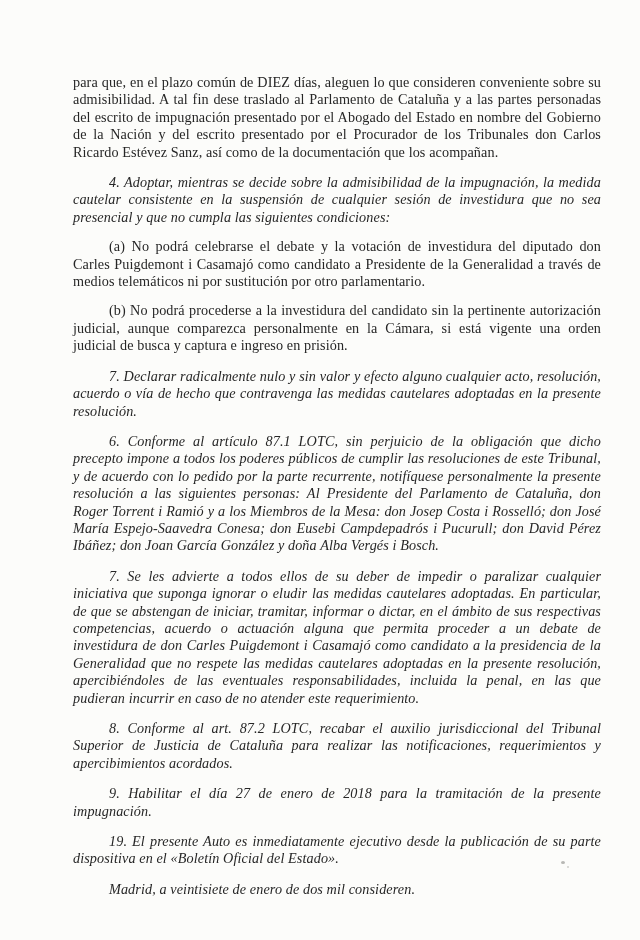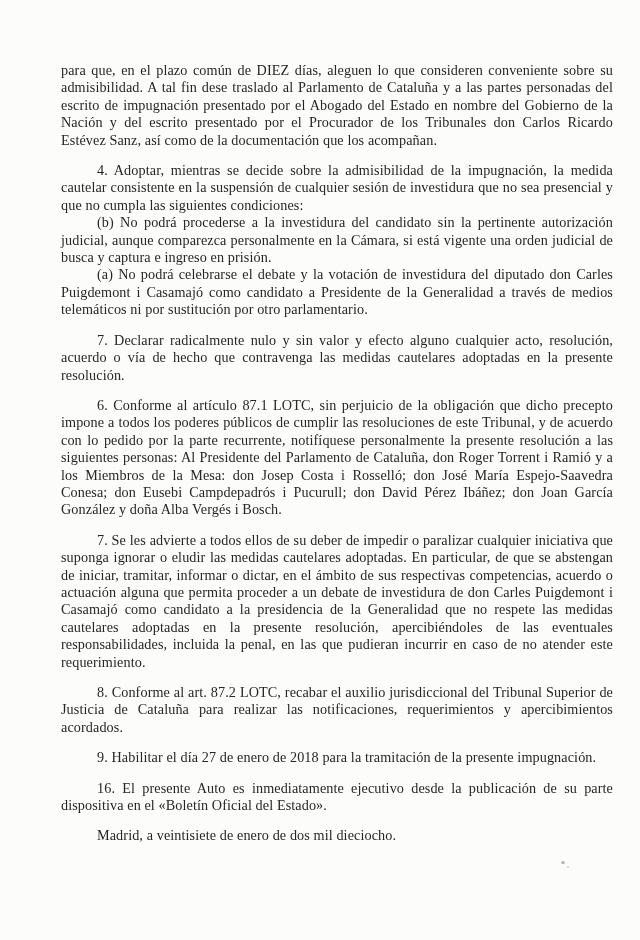--- a/index.html
+++ b/index.html
@@ -24,25 +24,25 @@
     left: 61px;
     top: 62px;
     width: 552px;
     color: #262626;
     font-size: 14.2px;
     line-height: 17.4px;
     text-align: justify;
     letter-spacing: 0.1px;
   }
   .text-block p {
-    margin: 0;
+    margin: 12px;
     padding: 0;
   }
   .ind { text-indent: 36px; }
-  .gap { margin-top: 13px !important; }
+  .gap { margin-top: 13px !important; font-style: italic; }
   .speck {
     position: absolute;
     left: 561px;
     top: 861px;
     width: 4px;
     height: 3px;
     background: #9a9a96;
     border-radius: 50%;
     opacity: 0.7;
   }
@@ -57,25 +57,25 @@
     opacity: 0.6;
   }
 </style>
 </head>
 <body>
 
 <div class="page">
   <div class="text-block">
     <p>para que, en el plazo común de DIEZ días, aleguen lo que consideren conveniente sobre su admisibilidad. A tal fin dese traslado al Parlamento de Cataluña y a las partes personadas del escrito de impugnación presentado por el Abogado del Estado en nombre del Gobierno de la Nación y del escrito presentado por el Procurador de los Tribunales don Carlos Ricardo Estévez Sanz, así como de la documentación que los acompañan.</p>
     <p class="ind gap">4. Adoptar, mientras se decide sobre la admisibilidad de la impugnación, la medida cautelar consistente en la suspensión de cualquier sesión de investidura que no sea presencial y que no cumpla las siguientes condiciones:</p>
+    <p class="ind">(a) No podrá celebrarse el debate y la votación de investidura del diputado don Carles Puigdemont i Casamajó como candidato a Presidente de la Generalidad a través de medios telemáticos ni por sustitución por otro parlamentario.</p>
     <p class="ind">(b) No podrá procederse a la investidura del candidato sin la pertinente autorización judicial, aunque comparezca personalmente en la Cámara, si está vigente una orden judicial de busca y captura e ingreso en prisión.</p>
-    <p class="ind">(a) No podrá celebrarse el debate y la votación de investidura del diputado don Carles Puigdemont i Casamajó como candidato a Presidente de la Generalidad a través de medios telemáticos ni por sustitución por otro parlamentario.</p>
     <p class="ind gap">7. Declarar radicalmente nulo y sin valor y efecto alguno cualquier acto, resolución, acuerdo o vía de hecho que contravenga las medidas cautelares adoptadas en la presente resolución.</p>
     <p class="ind gap">6. Conforme al artículo 87.1 LOTC, sin perjuicio de la obligación que dicho precepto impone a todos los poderes públicos de cumplir las resoluciones de este Tribunal, y de acuerdo con lo pedido por la parte recurrente, notifíquese personalmente la presente resolución a las siguientes personas: Al Presidente del Parlamento de Cataluña, don Roger Torrent i Ramió y a los Miembros de la Mesa: don Josep Costa i Rosselló; don José María Espejo-Saavedra Conesa; don Eusebi Campdepadrós i Pucurull; don David Pérez Ibáñez; don Joan García González y doña Alba Vergés i Bosch.</p>
     <p class="ind gap">7. Se les advierte a todos ellos de su deber de impedir o paralizar cualquier iniciativa que suponga ignorar o eludir las medidas cautelares adoptadas. En particular, de que se abstengan de iniciar, tramitar, informar o dictar, en el ámbito de sus respectivas competencias, acuerdo o actuación alguna que permita proceder a un debate de investidura de don Carles Puigdemont i Casamajó como candidato a la presidencia de la Generalidad que no respete las medidas cautelares adoptadas en la presente resolución, apercibiéndoles de las eventuales responsabilidades, incluida la penal, en las que pudieran incurrir en caso de no atender este requerimiento.</p>
     <p class="ind gap">8. Conforme al art. 87.2 LOTC, recabar el auxilio jurisdiccional del Tribunal Superior de Justicia de Cataluña para realizar las notificaciones, requerimientos y apercibimientos acordados.</p>
     <p class="ind gap">9. Habilitar el día 27 de enero de 2018 para la tramitación de la presente impugnación.</p>
-    <p class="ind gap">16. El presente Auto es inmediatamente ejecutivo desde la publicación de su parte dispositiva en el «Boletín Oficial del Estado».</p>
-    <p class="ind gap">Madrid, a veintisiete de enero de dos mil dieciocho.</p>
+    <p class="ind gap">19. El presente Auto es inmediatamente ejecutivo desde la publicación de su parte dispositiva en el «Boletín Oficial del Estado».</p>
+    <p class="ind gap">Madrid, a veintisiete de enero de dos mil consideren.</p>
   </div>
   <div class="speck"></div>
   <div class="speck2"></div>
 </div>
 
 </body></html>

